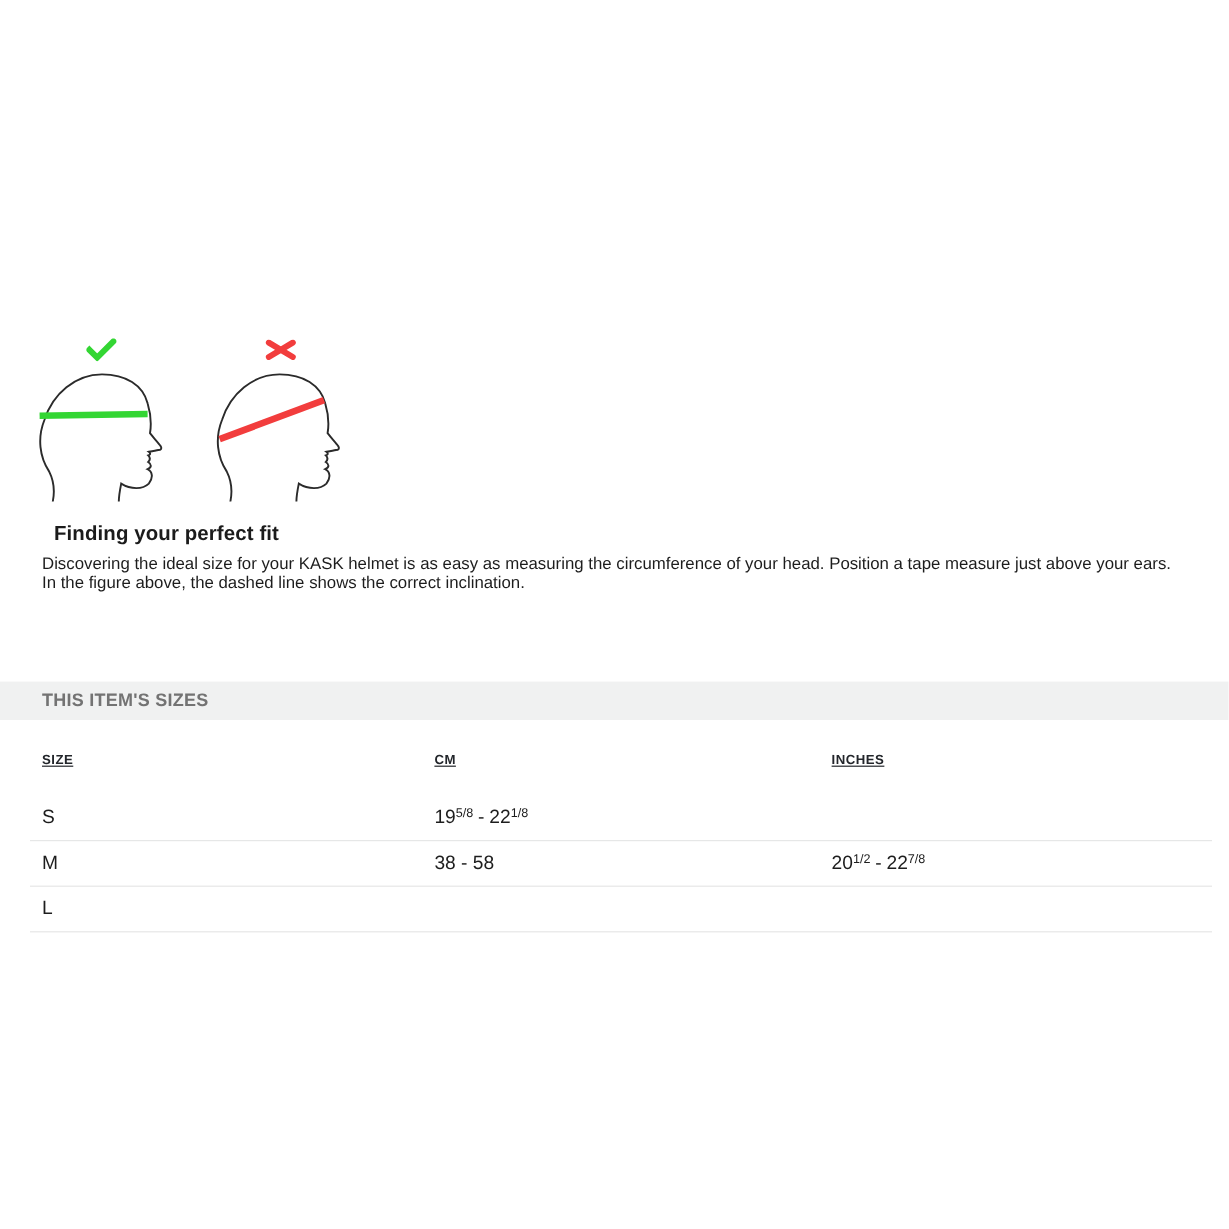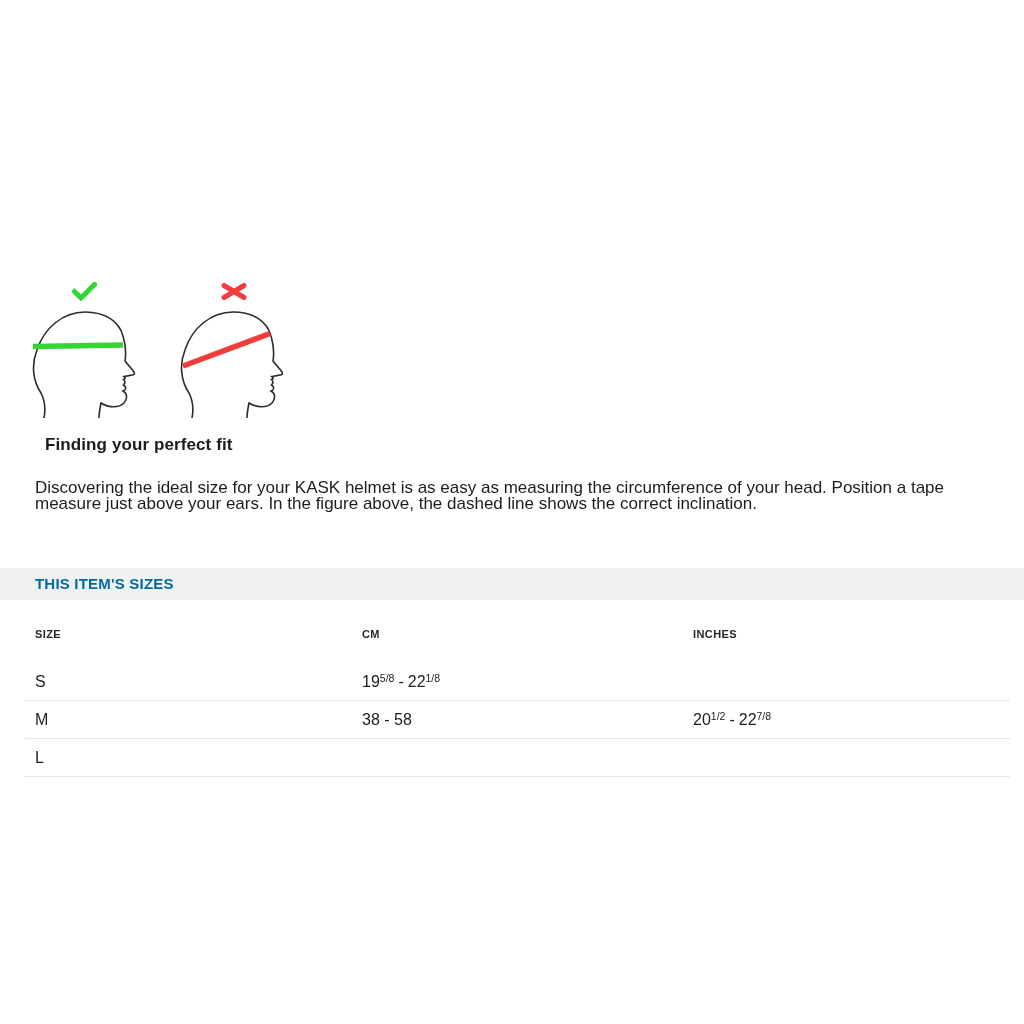--- a/index.html
+++ b/index.html
@@ -31,44 +31,43 @@
     font-weight: 700;
     letter-spacing: 0.1px;
     color: #1b1b1b;
     margin-left: 10px;
   }
   .fit-description {
     position: absolute;
     left: 35px;
     top: 462px;
     width: 946px;
-    font-size: 17px;
+    font-size: 14px;
     line-height: 15.5px;
     color: #1d1d1d;
-    margin-top: 18px;
   }
 
   
   .sizes-bar {
     position: absolute;
     left: 0;
     top: 568px;
     width: 1024px;
     height: 32px;
     background: #f0f1f1;
   }
   .sizes-bar-title {
     position: absolute;
     left: 35px;
     top: 0;
     line-height: 32px;
     font-size: 15px;
     font-weight: 700;
     letter-spacing: 0.2px;
-    color: #0369a1;
+    color: #737373;
   }
 
   
   .sizes-table {
     position: absolute;
     left: 25px;
     top: 620px;
     width: 985px;
   }
   .t-header-row {
@@ -77,20 +76,21 @@
     padding-left: 10px;
     height: 43px;
     align-items: start;
     padding-top: 8px;
   }
   .t-header-cell {
     font-size: 11px;
     font-weight: 700;
     letter-spacing: 0.4px;
     color: #23262b;
+    text-decoration: underline;
   }
   .t-row {
     display: grid;
     grid-template-columns: 327px 331px auto;
     padding-left: 10px;
     height: 38px;
     align-items: center;
     border-bottom: 1px solid #e6e7e7;
   }
   .t-cell { font-size: 16px; color: #1d1d1d; }

